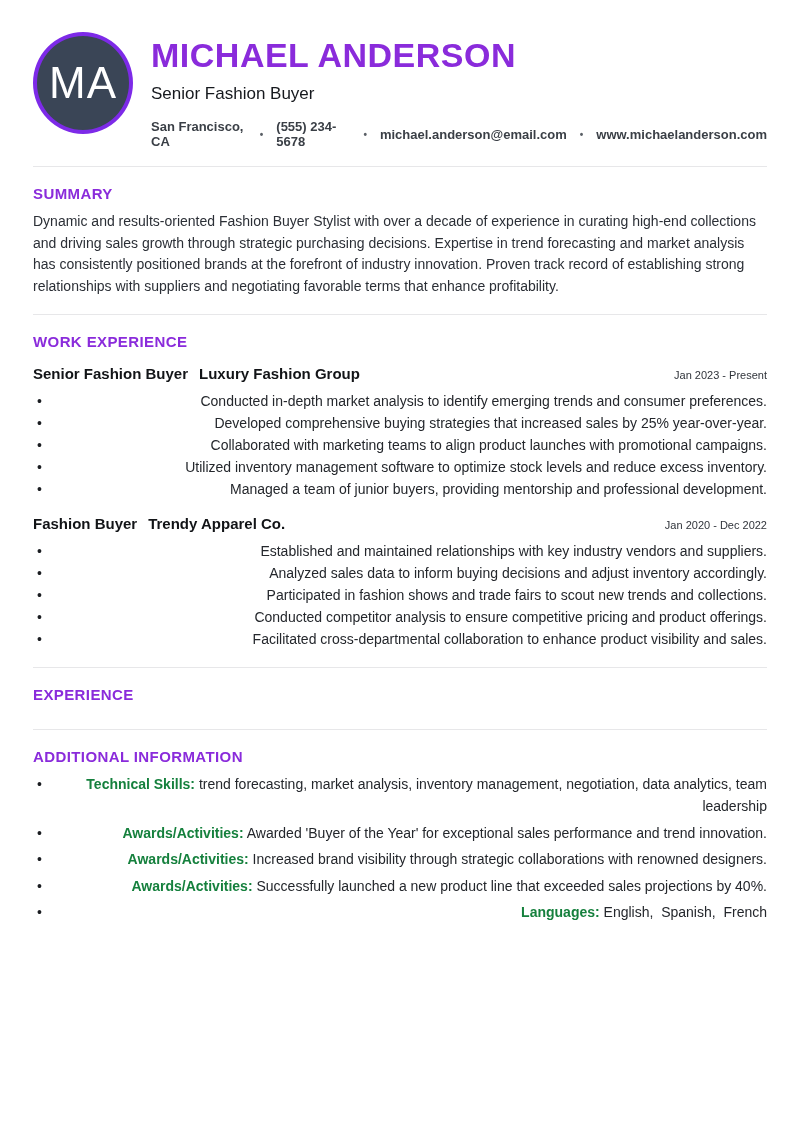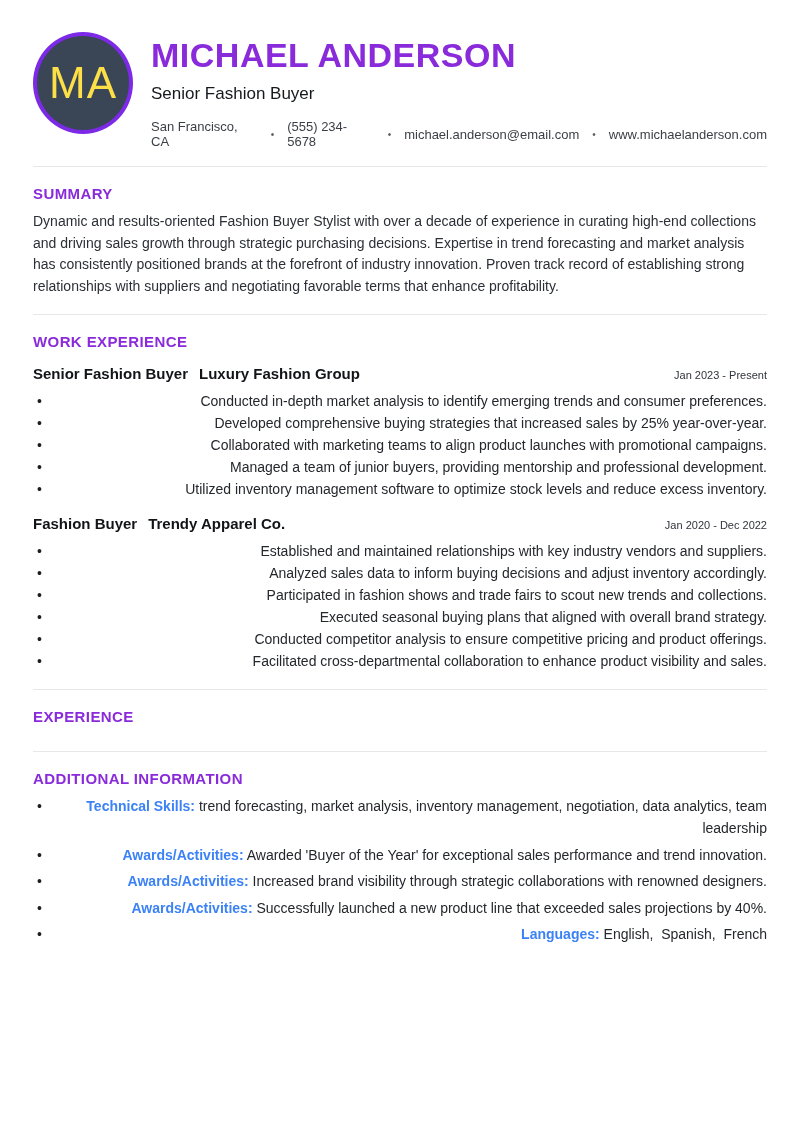--- a/index.html
+++ b/index.html
@@ -25,31 +25,31 @@
   .header { display: flex; align-items: flex-start; gap: 18px; }
   .avatar {
     flex: 0 0 auto;
     width: 100px; height: 102px;
     border-radius: 50%;
     background: var(--avatar-bg);
     border: 4px solid var(--avatar-ring);
     display: flex; align-items: center; justify-content: center;
   }
   .avatar-initials {
-    color: #fde047; font-size: 44px; font-weight: 500; letter-spacing: 1px;
+    color: #ffffff; font-size: 44px; font-weight: 500; letter-spacing: 1px;
   }
   .header-text { padding-top: 4px; }
   .name {
     margin: 0 0 9px;
     font-size: 34px; font-weight: 700;
     color: var(--accent);
     letter-spacing: 0.5px;
   }
   .subtitle { font-size: 17px; color: #15181d; margin-bottom: 15px; font-weight: 400; }
-  .contact { display: flex; align-items: center; font-size: 13px; color: var(--muted); }
+  .contact { display: flex; align-items: center; font-size: 13px; color: var(--muted); font-weight: bold; }
   .dot { margin: 0 13px; font-size: 10px; color: #5a5f66; }
 
   .divider { border: none; border-top: 1px solid var(--divider); margin: 17px 0 0; }
 
   .section-heading {
     margin: 18px 0 0;
     font-size: 15px; font-weight: 700;
     color: var(--accent);
     letter-spacing: 0.4px;
   }
@@ -73,21 +73,21 @@
     position: relative; padding-left: 19px;
     font-size: 14px; line-height: 22px; color: var(--text);
   }
   .bullet-item::before {
     content: "\2022";
     position: absolute; left: 4px; top: 0;
     color: #1a1d21;
   }
   .info-list { margin-top: 10px; }
   .info-item { margin-bottom: 4.5px; }
-  .item-label { font-weight: 700; color: #3b82f6; }
+  .item-label { font-weight: 700; color: #15803d; }
   .item-text { white-space: pre-wrap; }
 
   .edu-row { margin-top: 13px; }
   .divider-edu { margin-top: 26px; }
 </style>
 </head>
 <body>
 
 <div class="page">
 
@@ -126,35 +126,34 @@
           <div class="job-title-line">
             <span class="job-title">Senior Fashion Buyer</span>
             <span class="job-company">Luxury Fashion Group</span>
           </div>
           <span class="dates">Jan 2023 - Present</span>
         </div>
         <ul class="bullets">
           <li class="bullet-item">Conducted in-depth market analysis to identify emerging trends and consumer preferences.</li>
           <li class="bullet-item">Developed comprehensive buying strategies that increased sales by 25% year-over-year.</li>
           <li class="bullet-item">Collaborated with marketing teams to align product launches with promotional campaigns.</li>
+          <li class="bullet-item">Utilized inventory management software to optimize stock levels and reduce excess inventory.</li>
           <li class="bullet-item">Managed a team of junior buyers, providing mentorship and professional development.</li>
-          <li class="bullet-item">Utilized inventory management software to optimize stock levels and reduce excess inventory.</li>
         </ul>
         <div class="job-header">
           <div class="job-title-line">
             <span class="job-title">Fashion Buyer</span>
             <span class="job-company">Trendy Apparel Co.</span>
           </div>
           <span class="dates">Jan 2020 - Dec 2022</span>
         </div>
         <ul class="bullets">
           <li class="bullet-item">Established and maintained relationships with key industry vendors and suppliers.</li>
           <li class="bullet-item">Analyzed sales data to inform buying decisions and adjust inventory accordingly.</li>
           <li class="bullet-item">Participated in fashion shows and trade fairs to scout new trends and collections.</li>
-          <li class="bullet-item">Executed seasonal buying plans that aligned with overall brand strategy.</li>
           <li class="bullet-item">Conducted competitor analysis to ensure competitive pricing and product offerings.</li>
           <li class="bullet-item">Facilitated cross-departmental collaboration to enhance product visibility and sales.</li>
         </ul>
       </div>
   </section>
 
   <hr class="divider">
 
   <section>
     <h2 class="section-heading">EXPERIENCE</h2>

